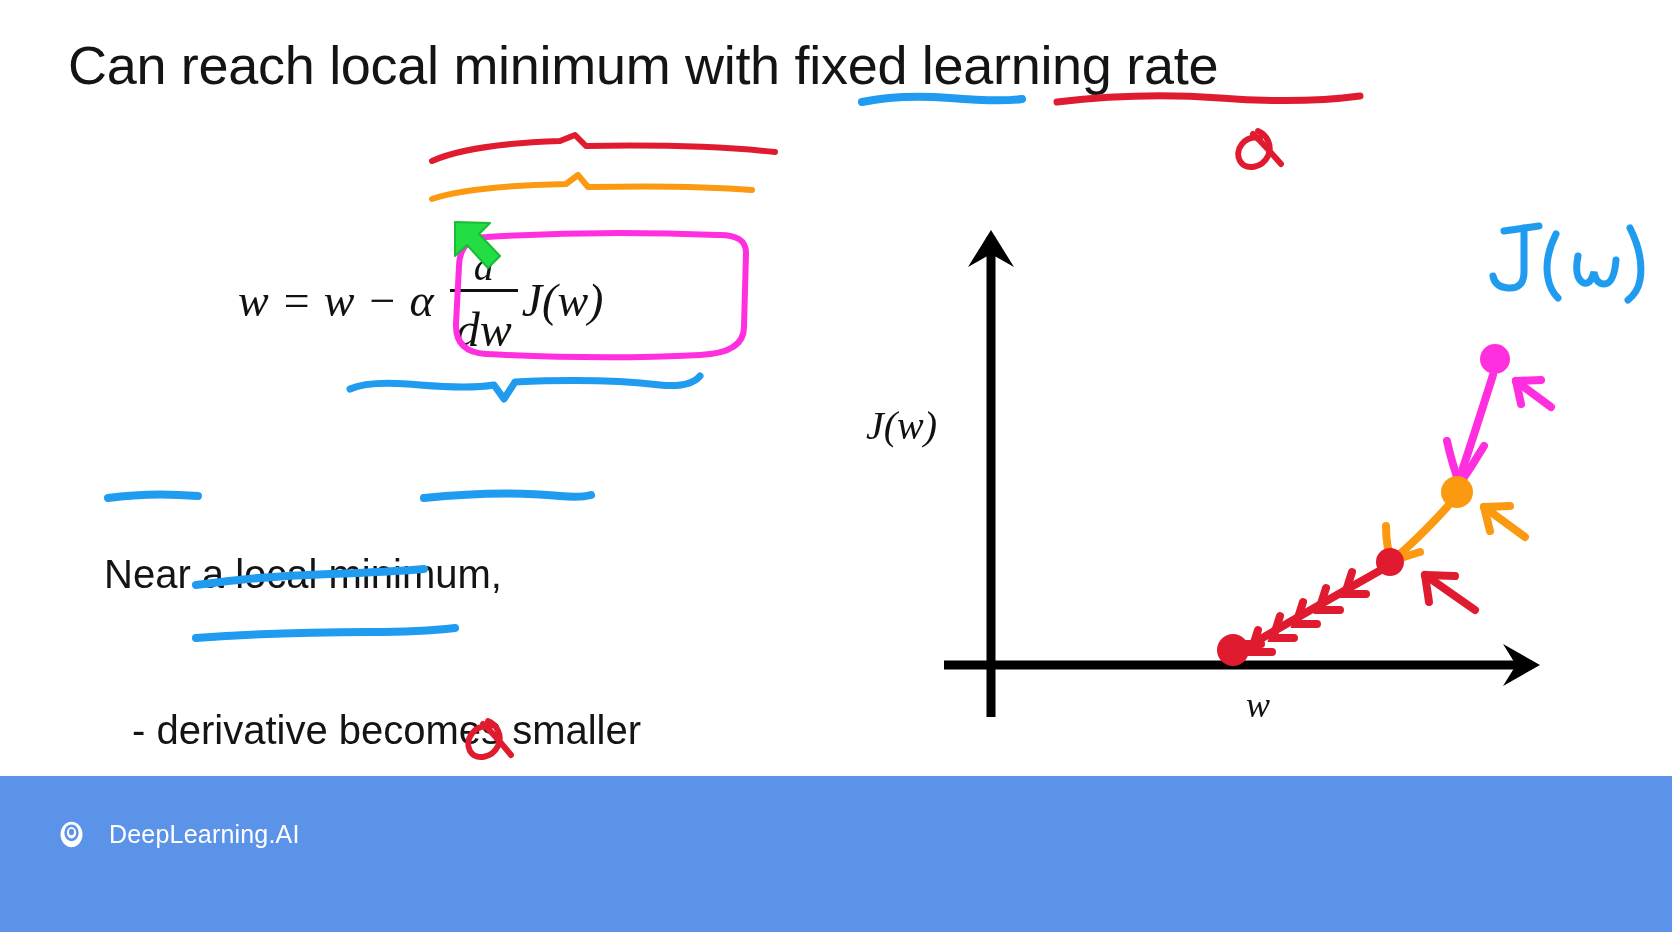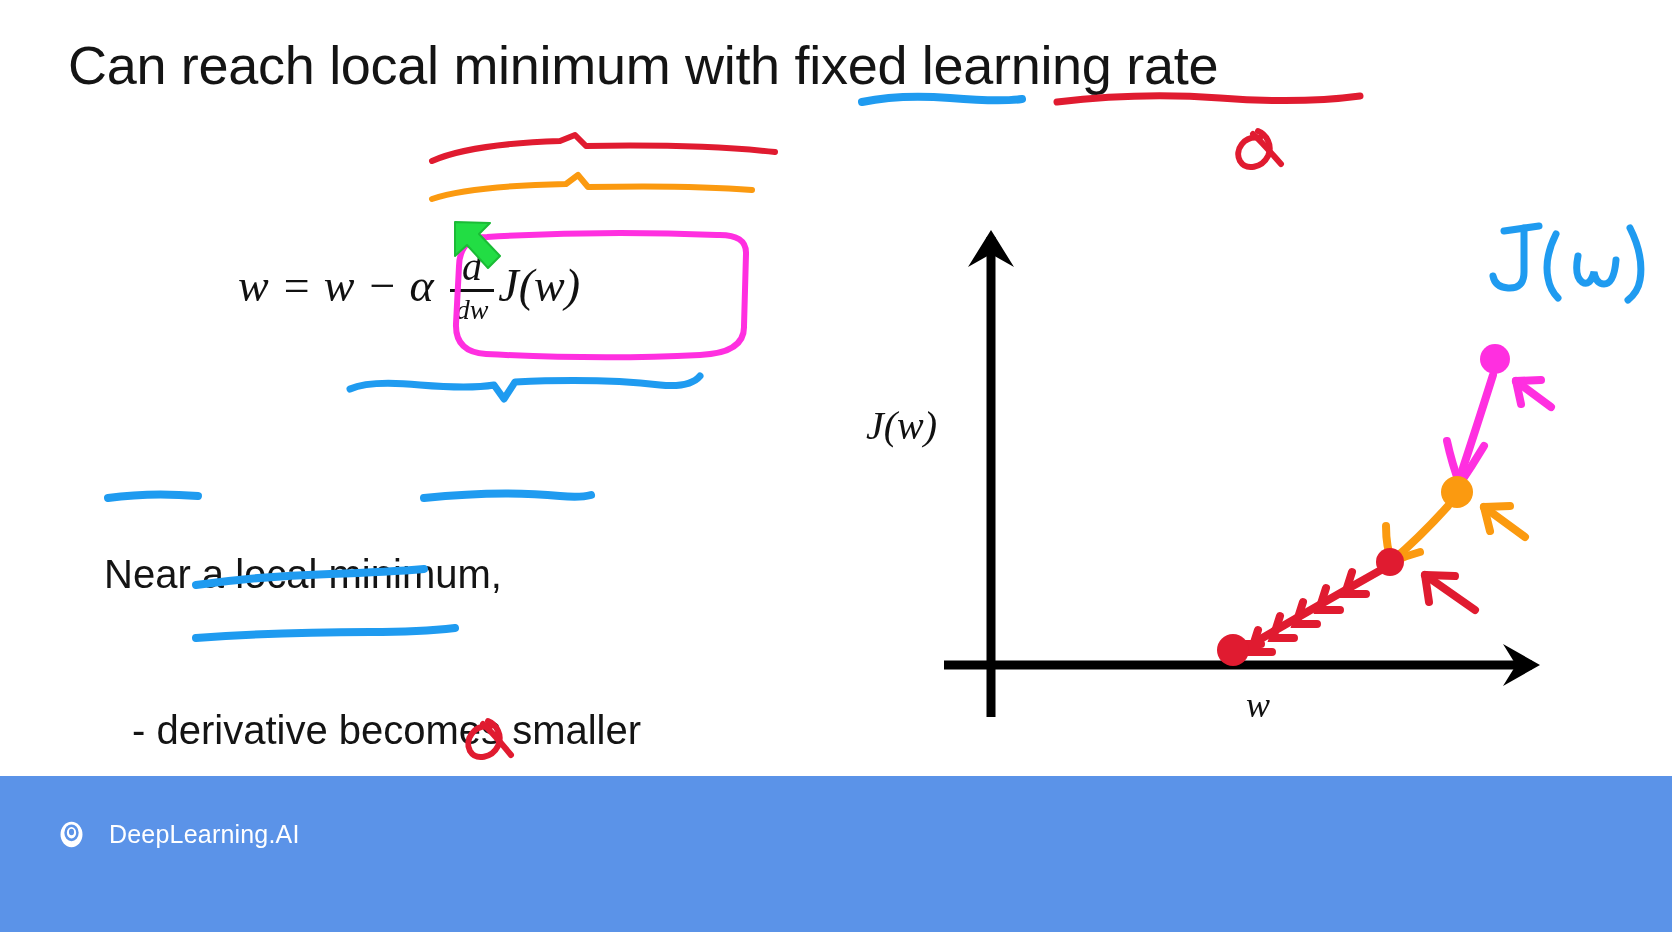--- a/index.html
+++ b/index.html
@@ -51,21 +51,21 @@
   .eq-part { margin-right: 12px; }
   .frac {
     display: inline-flex;
     flex-direction: column;
     align-items: center;
     vertical-align: middle;
     margin: 0 4px;
     line-height: 1;
   }
   .frac .num { padding: 0 6px 2px 6px; font-size: 40px; }
-  .frac .den { padding: 4px 6px 0 6px; font-size: 28px; }
+  .frac .den { padding: 4px 6px 0 6px; font-size: 48px; margin-top: 10px; }
   .frac .bar {
     width: 100%;
     height: 3px;
     background: #111111;
   }
 
   
   .notes {
     position: absolute;
     left: 104px;

